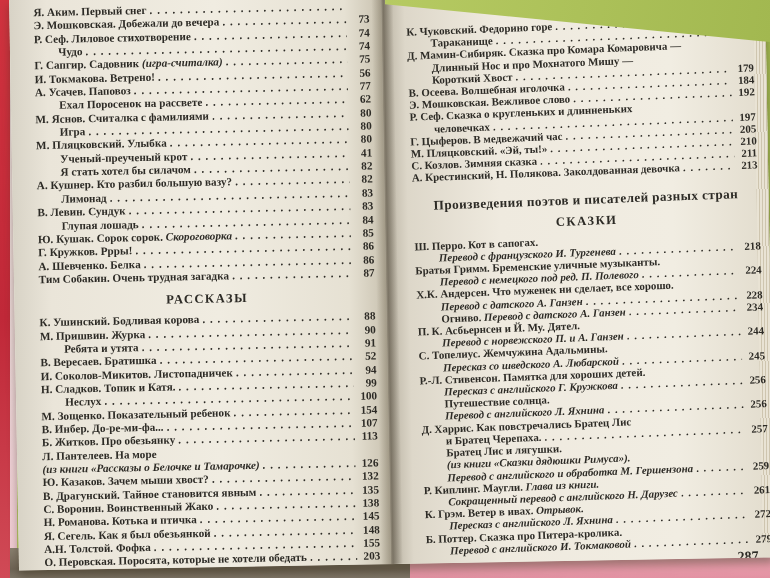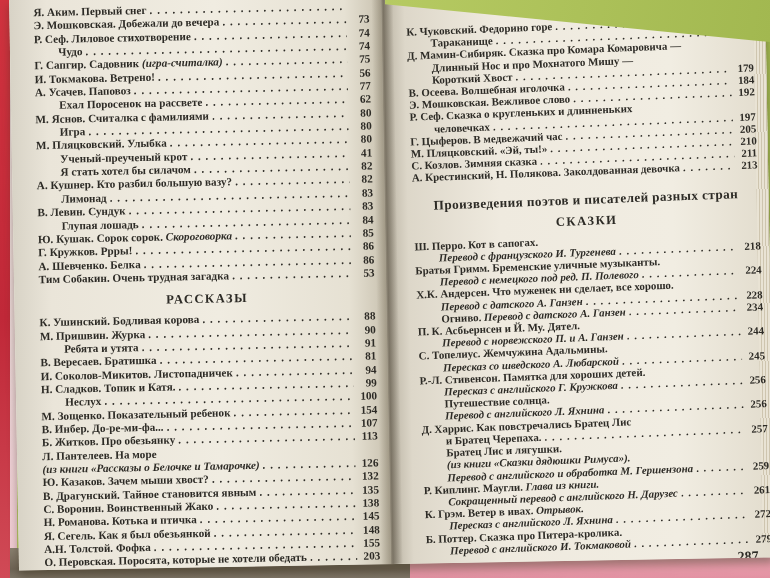--- a/index.html
+++ b/index.html
@@ -161,42 +161,42 @@
         <span class="num">86</span>
       </div>
       <div class="row">
         <span class="txt">А. Шевченко. Белка</span>
         <span class="dots"></span>
         <span class="num">86</span>
       </div>
       <div class="row">
         <span class="txt">Тим Собакин. Очень трудная загадка</span>
         <span class="dots"></span>
-        <span class="num">53</span>
+        <span class="num">87</span>
       </div>
       <div class="heading">РАССКАЗЫ</div>
       <div class="row">
         <span class="txt">К. Ушинский. Бодливая корова</span>
         <span class="dots"></span>
         <span class="num">88</span>
       </div>
       <div class="row">
         <span class="txt">М. Пришвин. Журка</span>
         <span class="dots"></span>
         <span class="num">90</span>
       </div>
       <div class="row ind">
         <span class="txt">Ребята и утята</span>
         <span class="dots"></span>
         <span class="num">91</span>
       </div>
       <div class="row">
         <span class="txt">В. Вересаев. Братишка</span>
         <span class="dots"></span>
-        <span class="num">81</span>
+        <span class="num">52</span>
       </div>
       <div class="row">
         <span class="txt">И. Соколов-Микитов. Листопадничек</span>
         <span class="dots"></span>
         <span class="num">94</span>
       </div>
       <div class="row">
         <span class="txt">Н. Сладков. Топик и Катя.</span>
         <span class="dots"></span>
         <span class="num">99</span>

